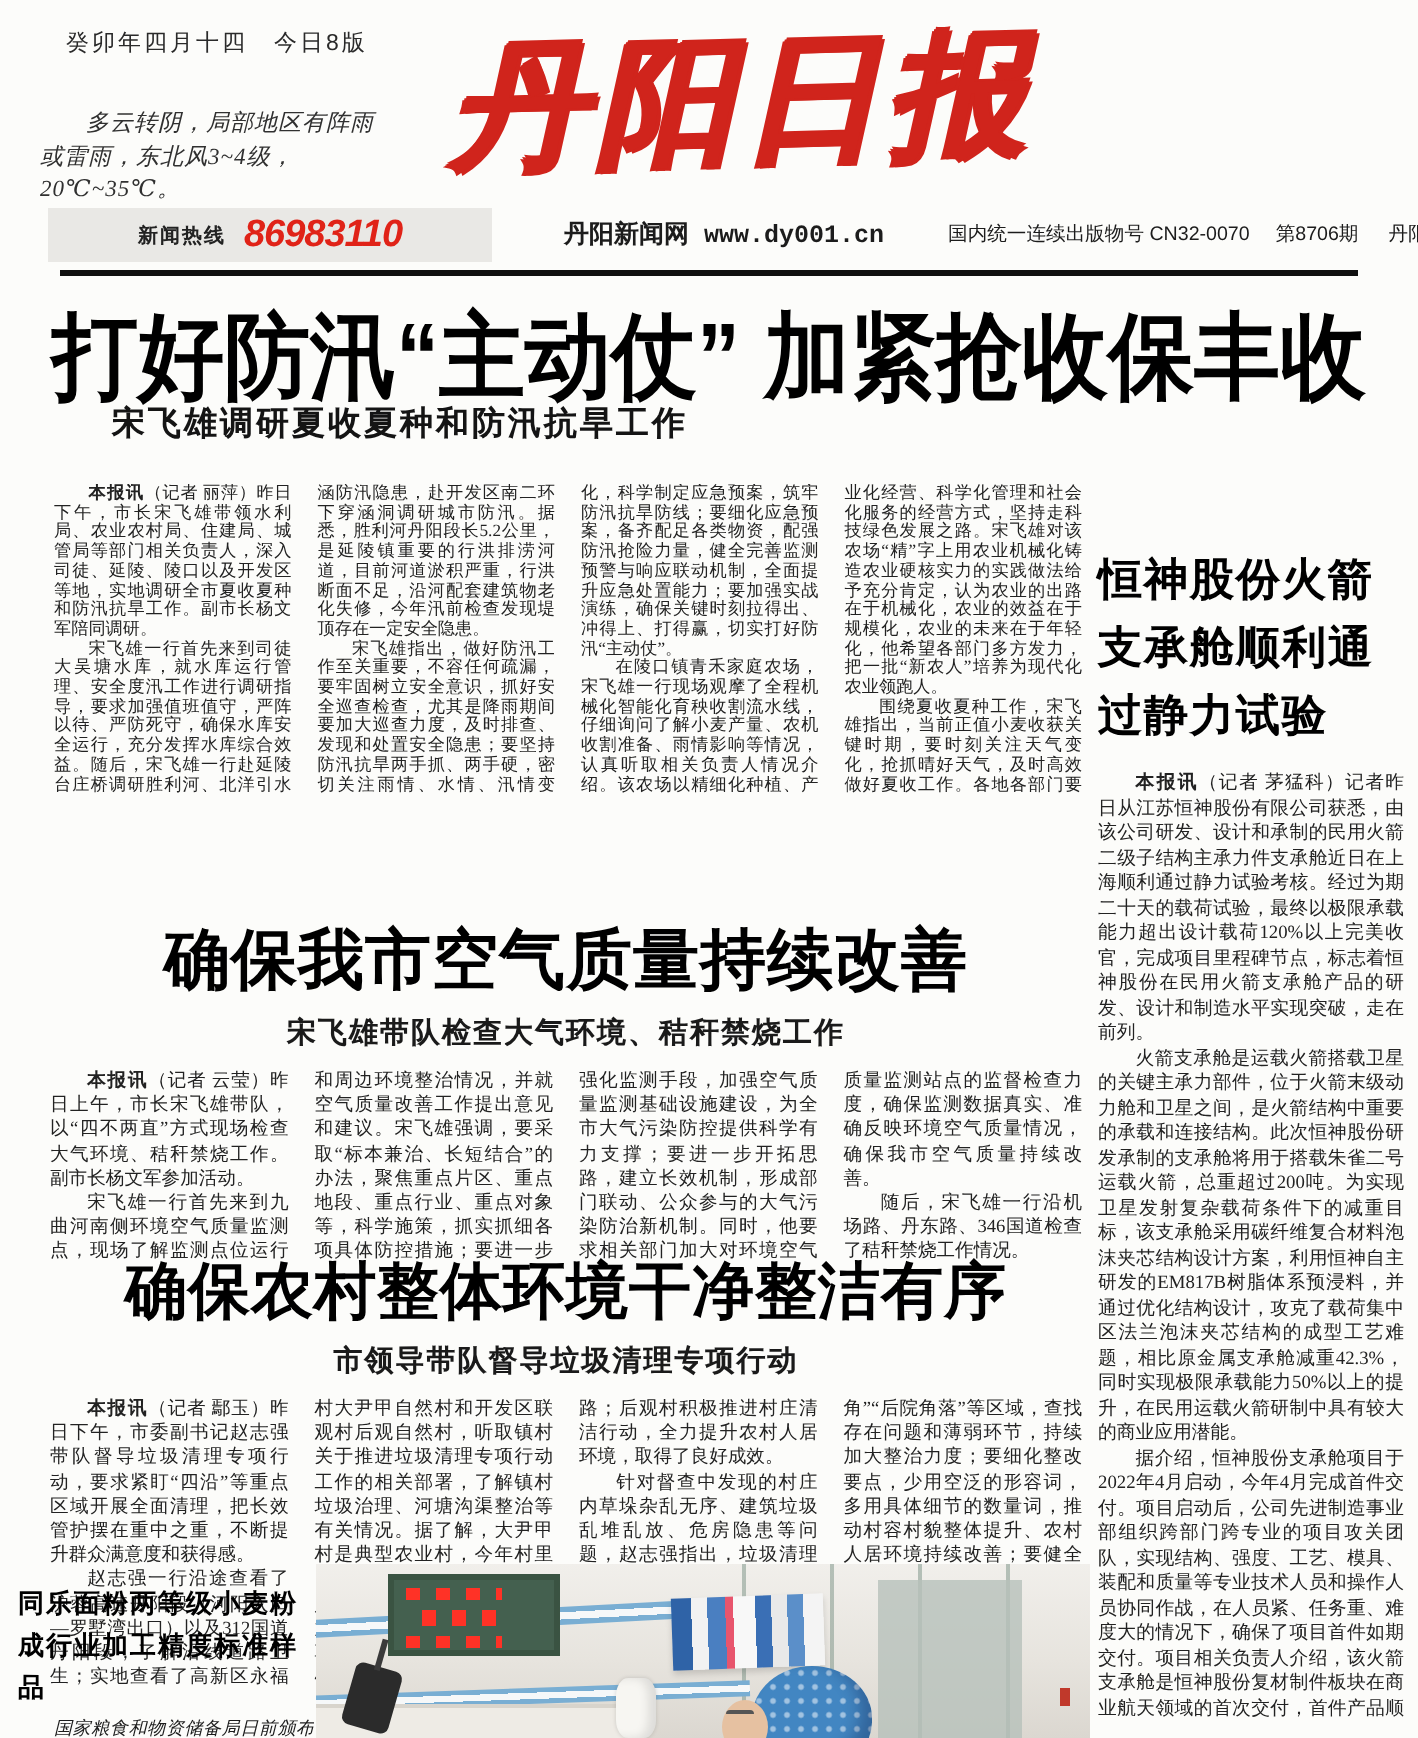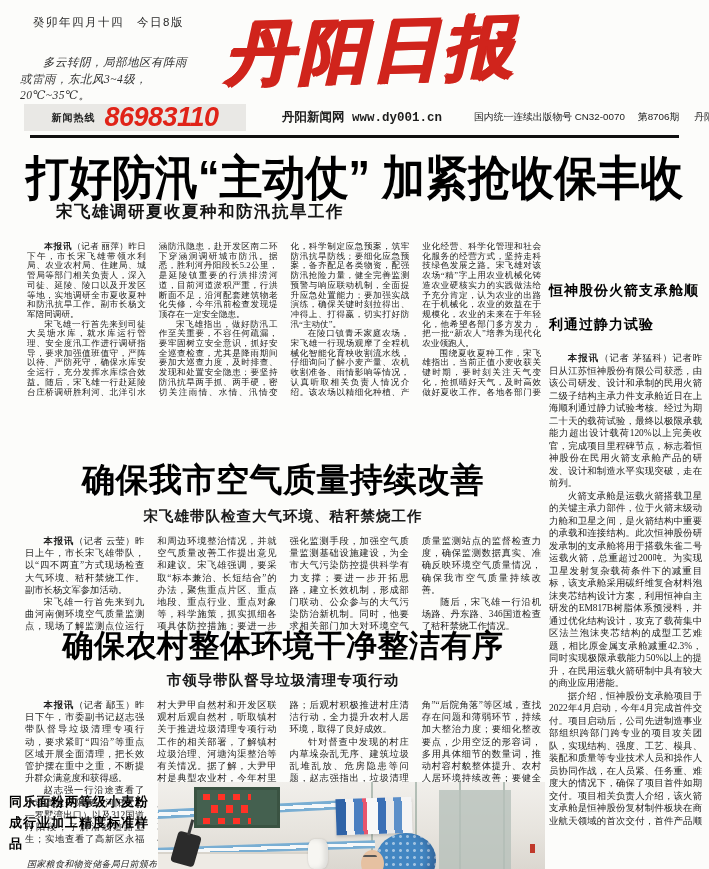--- a/index.html
+++ b/index.html
@@ -13,21 +13,21 @@
   .weather { position:absolute; left:20px; top:54px; width:168px; font-size:11.5px; line-height:16.5px;
     font-style:italic; font-family:"Liberation Serif","DejaVu Serif",serif; color:#303030; text-indent:2em; letter-spacing:.5px; }
   .paper-title { position:absolute; left:185px; top:2px; width:370px; height:98px;
     display:flex; align-items:center; justify-content:center;
     font-family:"DejaVu Serif","Liberation Serif",serif; font-weight:bold; font-style:italic;
     font-size:69px; color:#d0241c; letter-spacing:4px; white-space:nowrap;
     transform:rotate(-1.5deg); text-shadow:2px 1px 0 #d0241c,-1px 1px 0 #d0241c,1px -1px 0 #d0241c; }
   .info-bar { position:absolute; left:24px; top:104px; width:649px; height:27px; display:flex; align-items:center; }
   .hotline { width:222px; height:27px; background:#e9e8e5; display:flex; align-items:center; justify-content:center; gap:9px; flex:none; }
   .hotline-label { font-size:10px; font-weight:bold; color:#222; letter-spacing:1px; }
-  .hotline-number { font-size:27px; font-weight:bold; font-style:italic; color:#e02318; letter-spacing:-.5px; }
+  .hotline-number { font-size:19px; font-weight:bold; font-style:italic; color:#e02318; letter-spacing:-.5px; }
   .website { margin-left:36px; font-size:12.5px; font-weight:bold; font-family:Liberation Mono, monospace; white-space:nowrap; }
   .issn { margin-left:32px; font-size:9.8px; white-space:nowrap; }
   .issue { margin-left:13px; font-size:9.8px; white-space:nowrap; }
   .publisher { margin-left:15px; font-size:9.8px; white-space:nowrap; }
   .top-rule { position:absolute; left:30px; top:135px; width:649px; height:3px; background:#101010; }
   
   .lead-headline { position:absolute; left:22px; top:147px; width:665px; text-align:center;
     font-size:43px; font-weight:900; letter-spacing:0px; white-space:nowrap; color:#000;
     transform:scaleY(1.1); transform-origin:top center; }
   .lead-subtitle { position:absolute; left:56px; top:201px; font-size:16.5px; font-weight:bold; color:#141414; letter-spacing:1.5px; }
@@ -40,21 +40,21 @@
   
   .art { position:absolute; left:25px; width:516px; }
   .art2 { top:412px; } .art3 { top:579px; }
   .art-title { text-align:center; font-size:33px; font-weight:900; letter-spacing:.5px; white-space:nowrap; color:#000;margin-top:46px; }
   .art3 .art-title { font-size:31px; }
   .art-subtitle { text-align:center; font-size:14.5px; font-weight:bold; margin-top:4px; letter-spacing:1px; color:#1a1a1a; }
   .art-body { column-count:4; margin-top:9px; font-size:9.3px; line-height:12.2px; }
   .art2 .art-body { height:100px; } .art3 .art-body { height:161px; }
   
   .sidebar { position:absolute; left:549px; top:273px; width:153px; }
-  .sidebar-title { font-size:14px; font-weight:900; line-height:34px; letter-spacing:1px; color:#000; }
+  .sidebar-title { font-size:22px; font-weight:900; line-height:34px; letter-spacing:1px; color:#000;font-family:Liberation Serif, serif; }
   .sidebar-body { margin-top:11px; height:481px; column-count:1; font-size:9.4px; line-height:12.5px; }
   
   .bottom-box { position:absolute; left:9px; top:791px; width:148px; height:78px; overflow:hidden; }
   .bottom-box-title { font-size:13px; font-weight:900; line-height:21px; letter-spacing:1px; color:#000; }
   .bottom-box-body { margin:4px 0 0; font-size:9px; line-height:12px; font-style:italic;
     font-family:"Liberation Serif","DejaVu Serif",serif; text-indent:2em; text-align:justify; }
   
   .photo { position:absolute; left:158px; top:782px; width:387px; height:87px; overflow:hidden;
     background:linear-gradient(180deg,#f1efeb 0%,#e7e4de 55%,#dbd7d0 100%); }
   .ph-glass { position:absolute; right:0; top:0; width:45%; height:100%;

